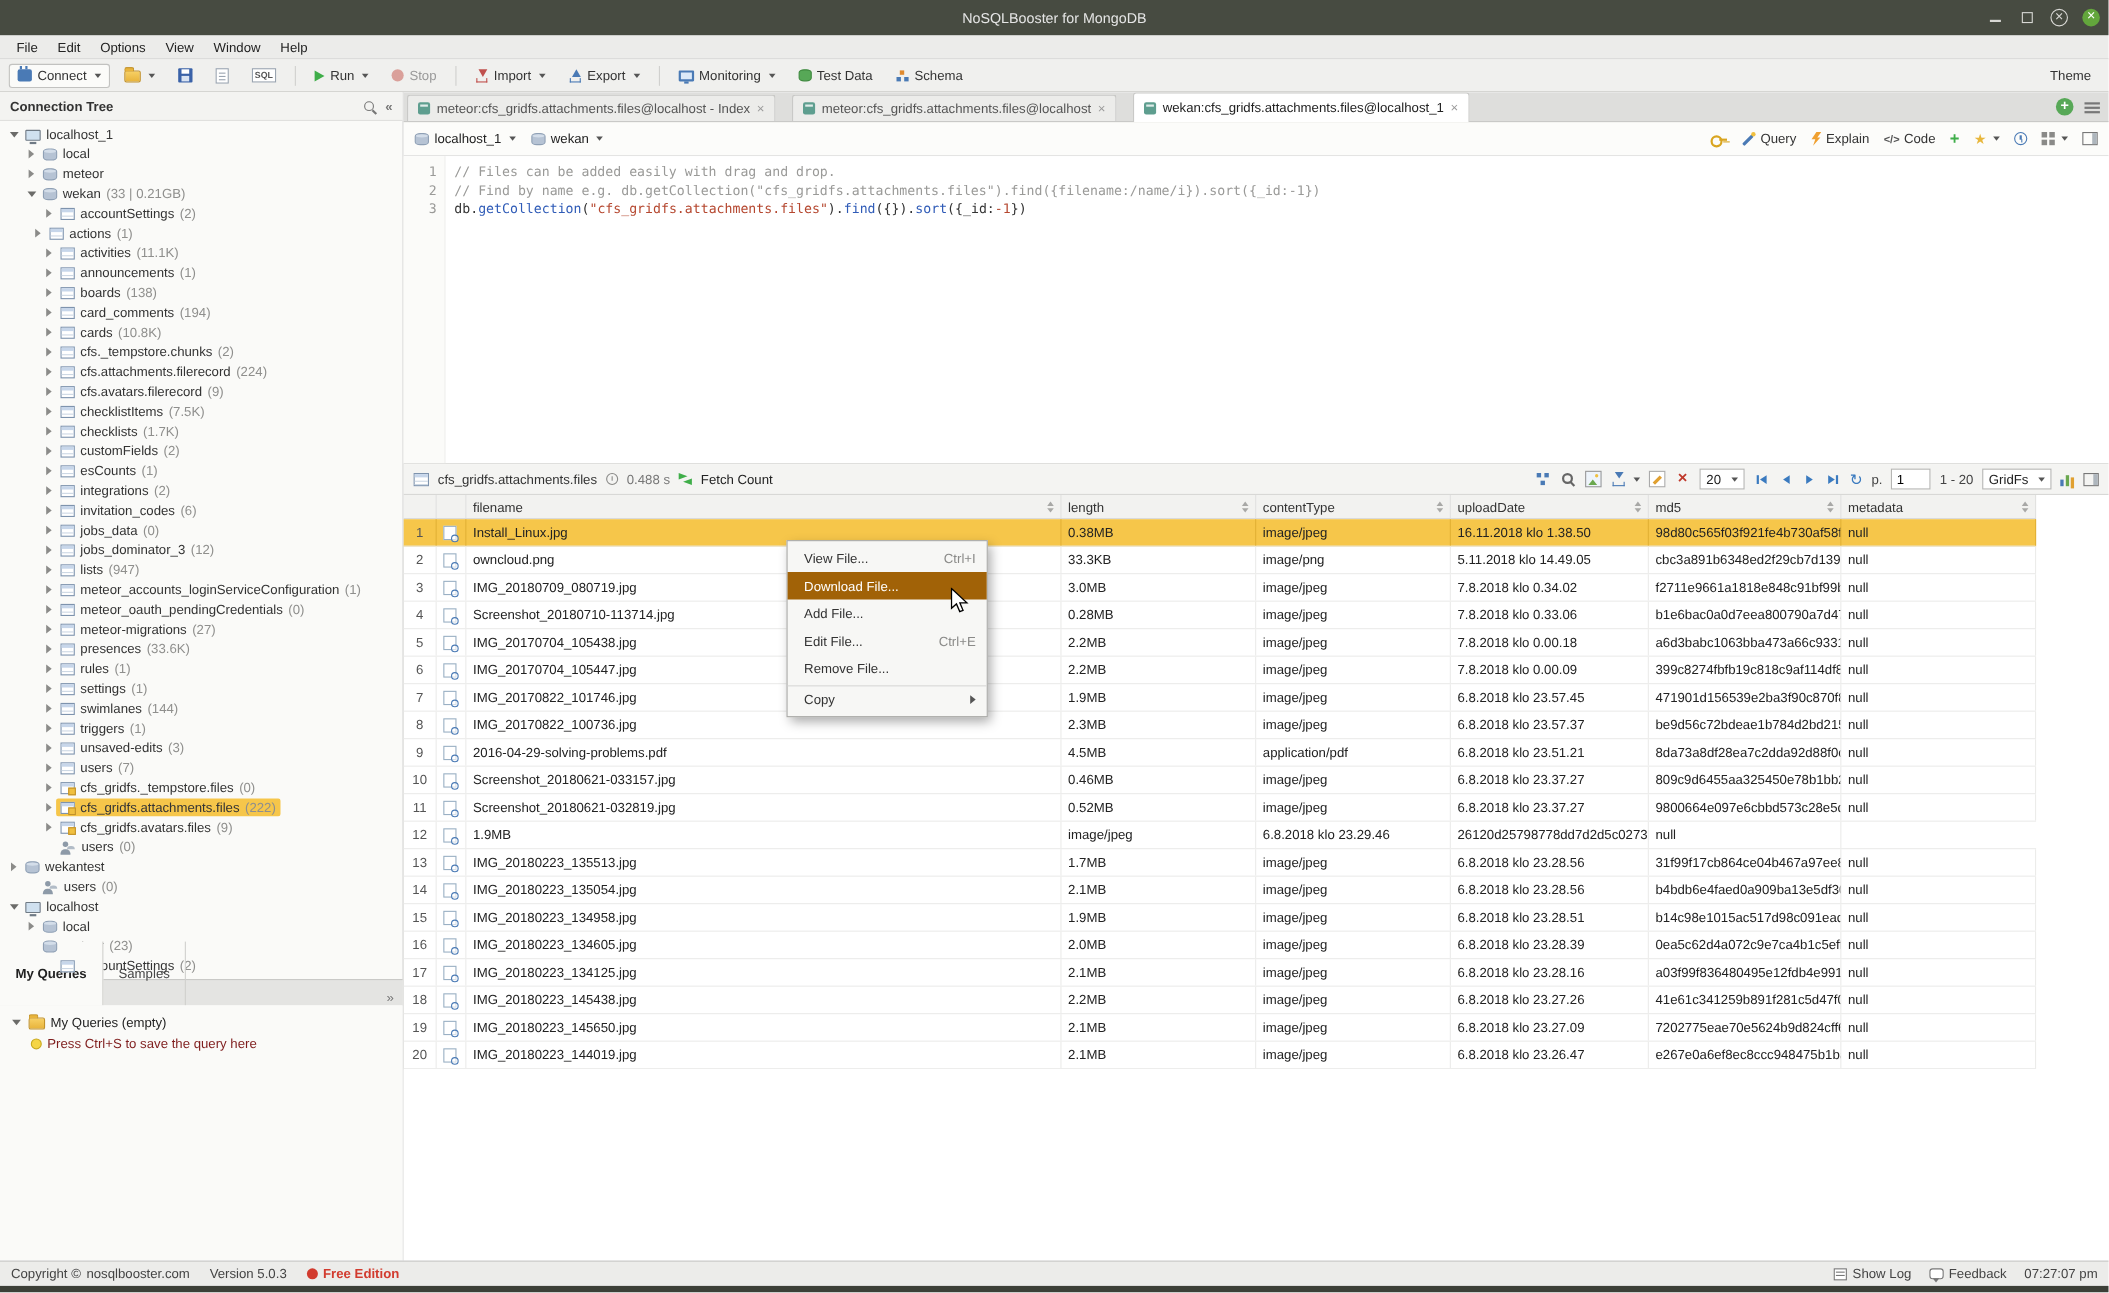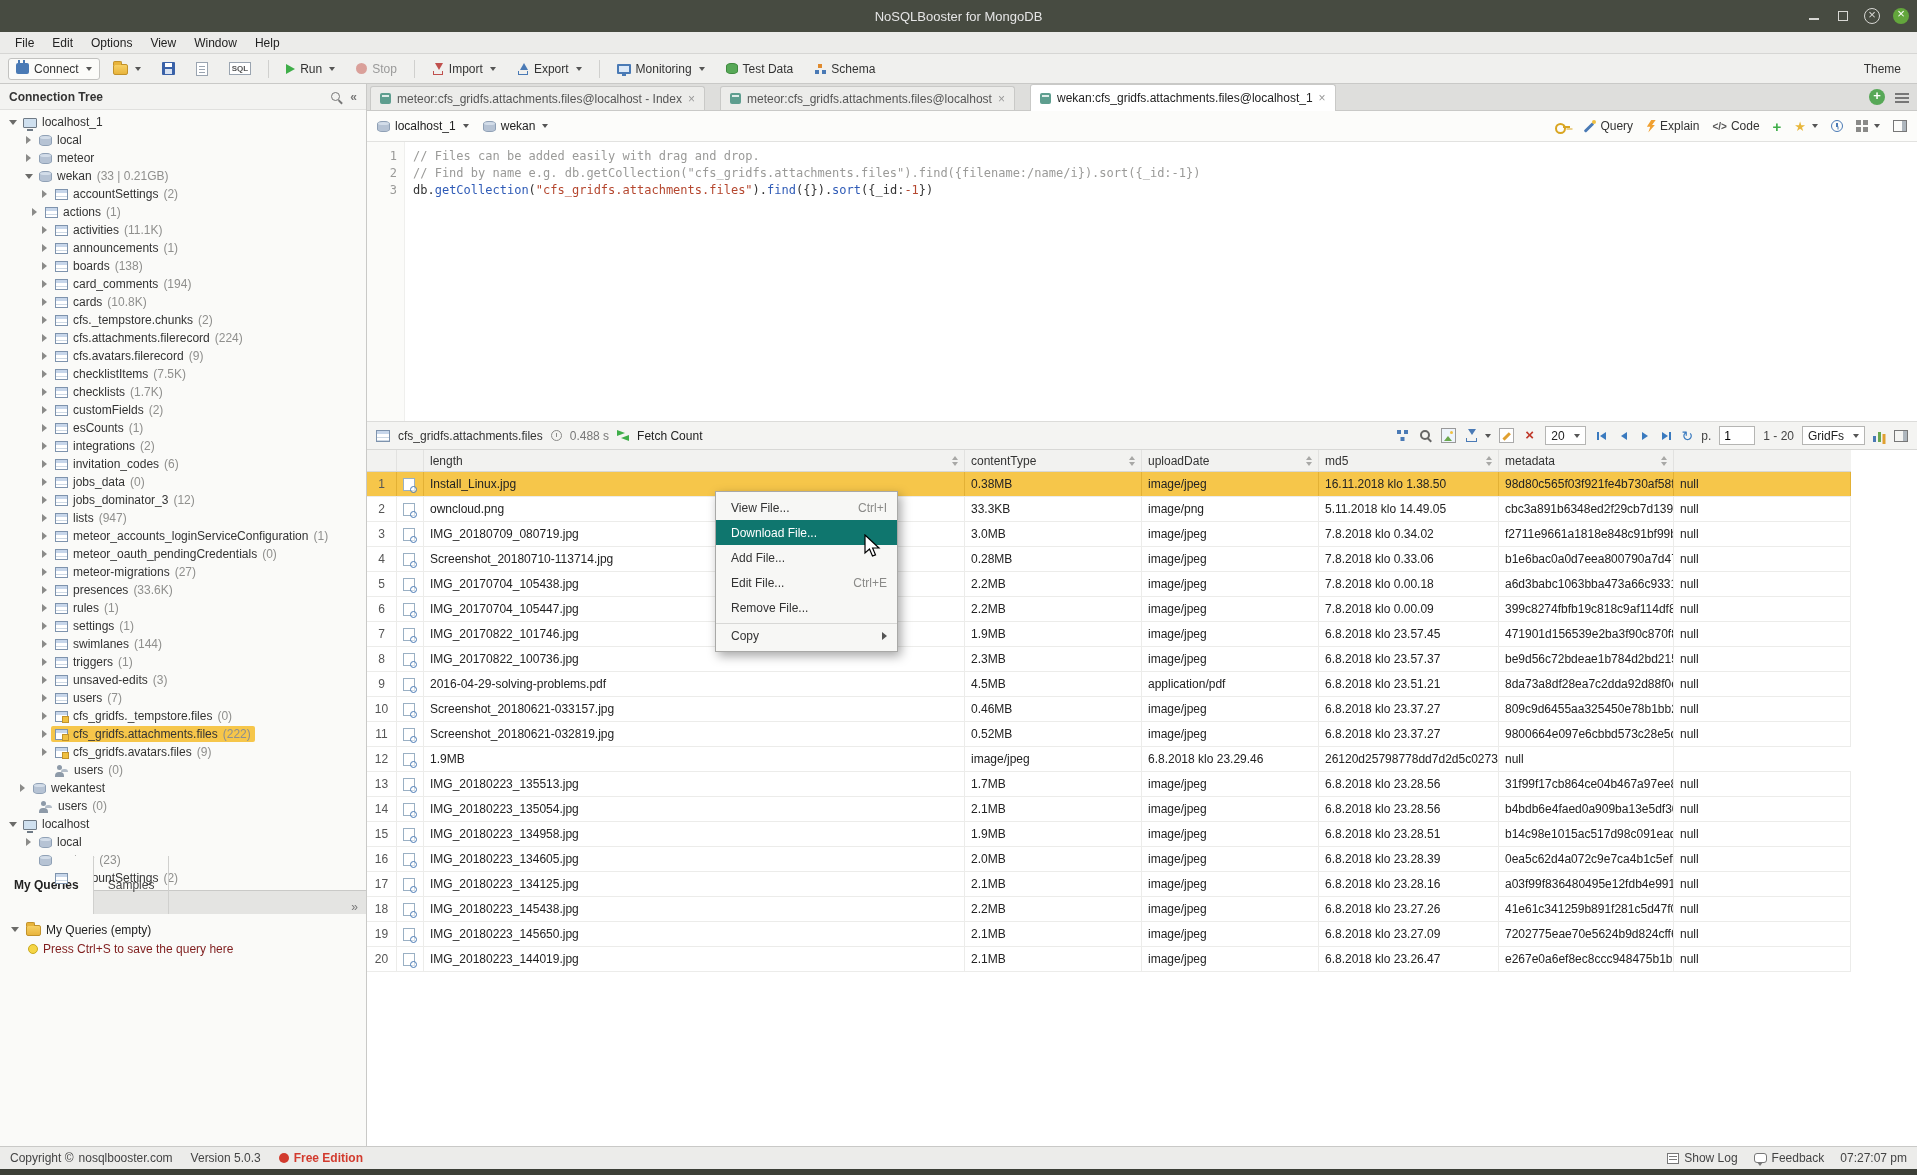--- a/index.html
+++ b/index.html
@@ -191,21 +191,21 @@
   .gr-num { justify-content:center; color:#555; }
   .grid-row.selected { background:#f6c64a; }
   .grid-row.selected .gr-cell { border-right-color:#e3b135; border-bottom-color:#e3b135; }
   .i-view { width:12px; height:13px; border:1px solid #9ab0c4; background:#fff; position:relative; flex:none; }
   .i-view::after { content:''; position:absolute; right:-3px; bottom:-3px; width:5px; height:5px; border:1.5px solid #4a7ab5; border-radius:50%; background:rgba(255,255,255,.6); }
   .main-fill { flex:1; background:#fff; }
   
   .ctx { position:absolute; left:715px; top:491px; width:183px; background:#f7f7f5; border:1px solid #a9a9a7;
     box-shadow:3px 4px 10px rgba(0,0,0,.35); padding:3px 0; z-index:60; }
   .ctx-item { height:25px; display:flex; align-items:center; padding:0 10px 0 15px; color:#333; }
-  .ctx-item.hl { background:#0f766e; color:#fff; }
+  .ctx-item.hl { background:#a16207; color:#fff; }
   .ctx-item.sep-before { border-top:1px solid #d8d8d6; margin-top:3px; }
   .ctx-shortcut { margin-left:auto; color:#8a8a88; }
   .ctx-item.hl .ctx-shortcut { color:#eee; }
   .sub-arrow { margin-left:auto; width:0; height:0; border-top:4px solid transparent; border-bottom:4px solid transparent; border-left:5px solid #555; display:none; }
   .ctx-item.has-sub .sub-arrow { display:block; }
   .cursor { position:absolute; left:864px; top:534px; z-index:70; }
   
   .statusbar { height:23px; flex:none; background:#ececea; border-top:1px solid #c9c9c7; display:flex; align-items:center; gap:18px; padding:0 10px; color:#444; }
   .dot-red { width:10px; height:10px; border-radius:50%; background:#d23b2e; flex:none; }
   .edition { color:#d23b2e; font-weight:bold; }
@@ -600,21 +600,21 @@
         </span>
       </div>
         <div class="tree-row" style="padding-left: 38px;">
         <span class="tr-arrow"></span>
         <span class="hlwrap">
           <span class="ti users"></span>
           <span class="t-label">users</span>
           <span class="t-count">(0)</span>
         </span>
       </div>
-        <div class="tree-row" style="padding-left: 16px;">
+        <div class="tree-row" style="padding-left: 6px;">
         <span class="tr-arrow r"></span>
         <span class="hlwrap">
           <span class="ti db"></span>
           <span class="t-label">wekantest</span>
           <span class="t-count"></span>
         </span>
       </div>
         <div class="tree-row" style="padding-left: 22px;">
         <span class="tr-arrow"></span>
         <span class="hlwrap">
@@ -795,20 +795,24 @@
         </span>
         <span class="ic-chart"></span>
         <span class="ic-panelr"></span>
       </span>
     </div>
 
     <div class="grid">
       <div class="grid-header">
         <span class="gh-cell"></span>
         <span class="gh-cell"></span>
+        <span class="gh-cell">
+            <span>filename</span>
+            <span class="si"></span>
+          </span>
         <span class="gh-cell">
             <span>length</span>
             <span class="si"></span>
           </span>
         <span class="gh-cell">
             <span>contentType</span>
             <span class="si"></span>
           </span>
         <span class="gh-cell">
             <span>uploadDate</span>

